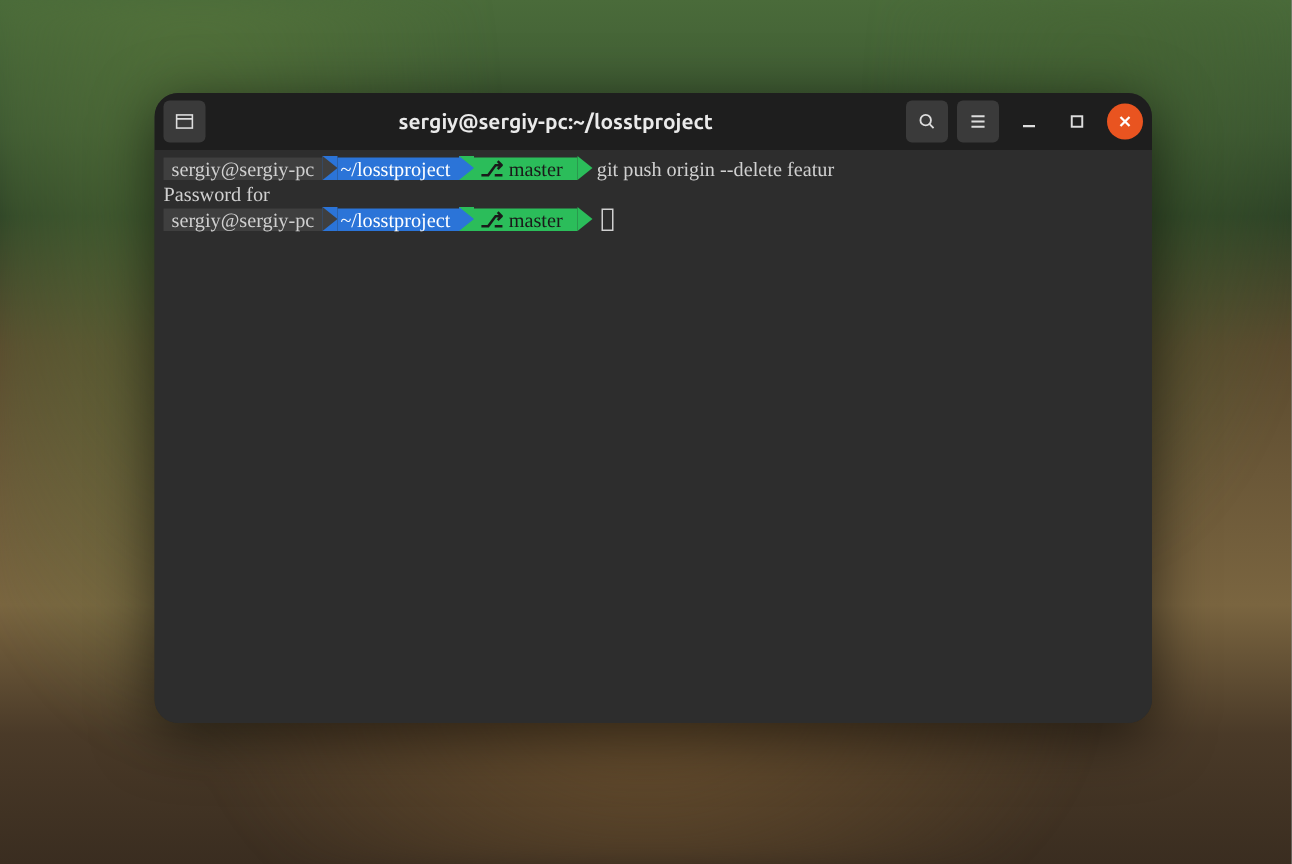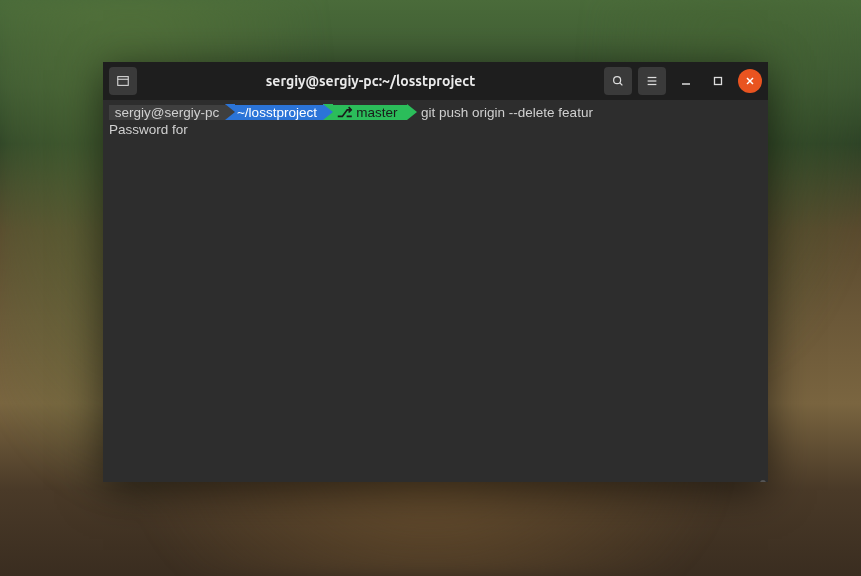--- a/index.html
+++ b/index.html
@@ -25,21 +25,21 @@
         radial-gradient(ellipse 80px 80px at 75% 55%, rgba(180,150,80,0.3), transparent);
       filter: blur(8px);
     }
     .window {
       position: absolute;
       left: 103px;
       top: 62px;
       width: 665px;
       height: 420px;
       background: #2d2d2d;
-      border-radius: 0;
+      border-radius: 16px;
       box-shadow: 0 8px 40px rgba(0,0,0,0.6);
       overflow: hidden;
       display: flex;
       flex-direction: column;
     }
     .titlebar {
       height: 38px;
       background: #1e1e1e;
       display: flex;
       align-items: center;
@@ -78,21 +78,21 @@
     .win-ctrl.min, .win-ctrl.max { background: transparent; }
     .win-ctrl.close { background: #e95420; color: #fff; }
     .win-ctrl svg { width: 10px; height: 10px; }
     .terminal-body {
       flex: 1;
       background: #2d2d2d;
       padding: 4px 6px;
       font-size: 13.5px;
       line-height: 17px;
       color: #d0d0d0;
-      font-family: Liberation Sans, sans-serif;
+      font-family: Liberation Serif, serif;
       position: relative;
     }
     .scrollbar {
       position: absolute;
       right: 2px;
       top: 380px;
       width: 6px;
       height: 30px;
       background: #555;
       border-radius: 3px;
@@ -172,15 +172,16 @@
       <svg viewBox="0 0 10 10">
           <line x1="2" y1="2" x2="8" y2="8" stroke="currentColor" stroke-width="1.5"></line>
           <line x1="8" y1="2" x2="2" y2="8" stroke="currentColor" stroke-width="1.5"></line>
         </svg>
     </div>
   </div>
 
   <div class="terminal-body">
     <div class="prompt-line"><span class="user-host"> sergiy@sergiy-pc </span><span class="arrow-sep arr-grey-blue"></span><span class="seg-path">~/losstproject</span><span class="arrow-sep arr-blue-green"></span><span class="seg-branch"><span class="branch-icon">⎇</span> <span>master</span> </span><span class="arrow-sep arr-green-term"></span> <span class="cmd">git push origin --delete featur</span></div>
     <div class="prompt-line"><span>Password for</span></div>
+    <div class="prompt-line"><span class="user-host"> sergiy@sergiy-pc </span><span class="arrow-sep arr-grey-blue"></span><span class="seg-path">~/losstproject</span><span class="arrow-sep arr-blue-green"></span><span class="seg-branch"><span class="branch-icon">⎇</span> <span>master</span> </span><span class="arrow-sep arr-green-term"></span><span class="cursor"></span></div>
     <div class="scrollbar"></div>
   </div>
 </div>
 
 </body></html>

